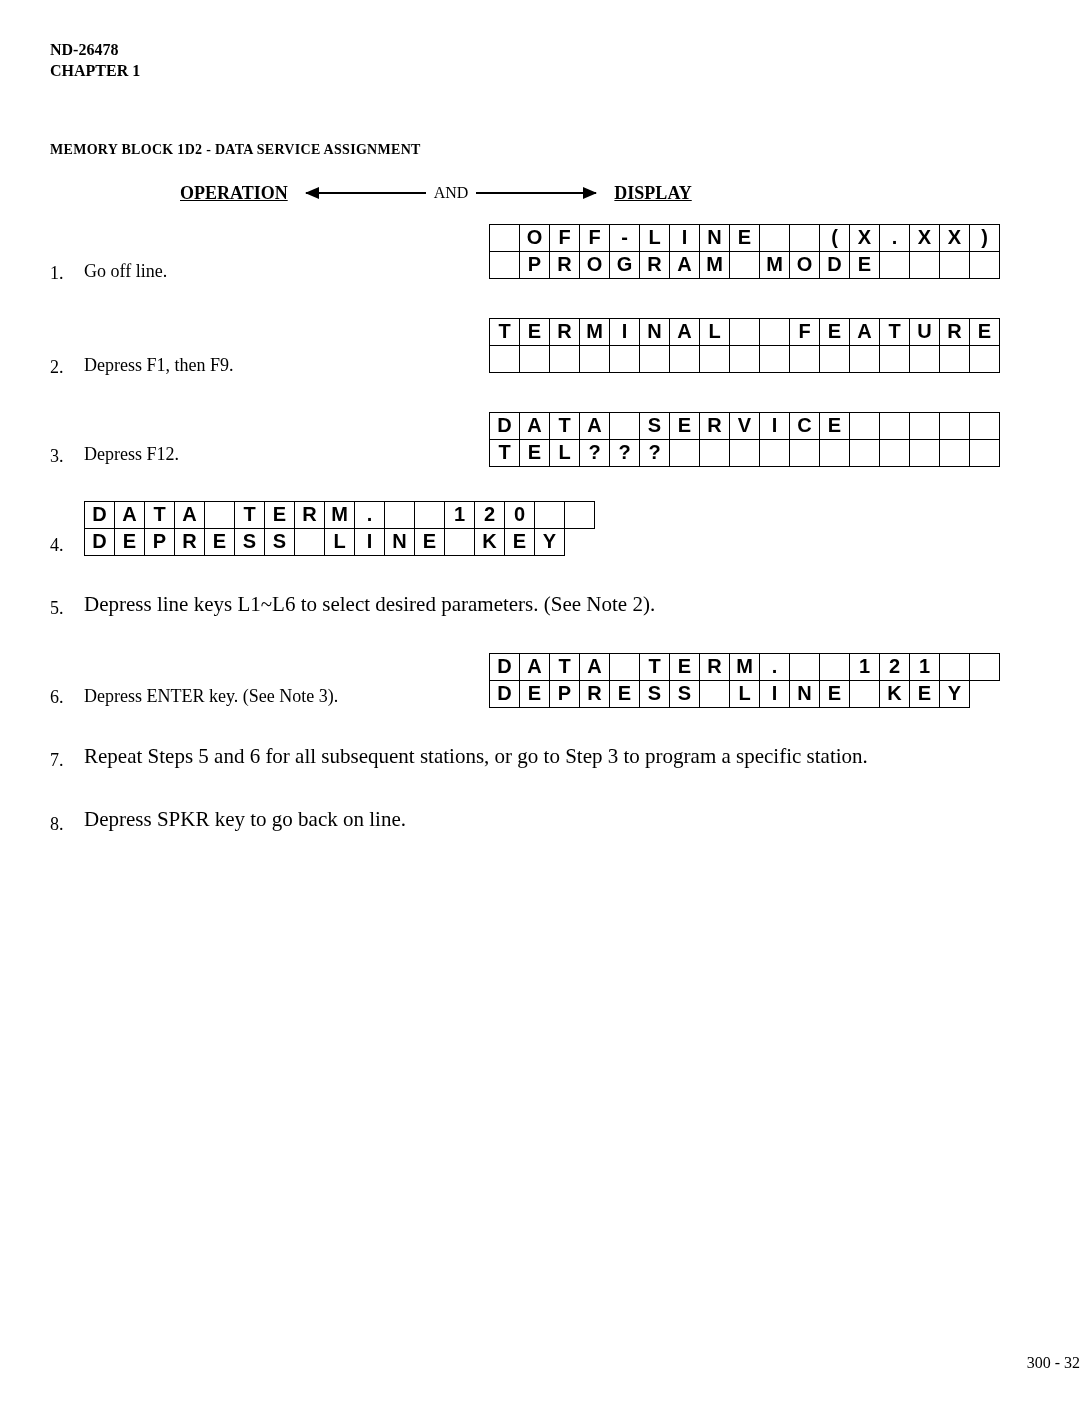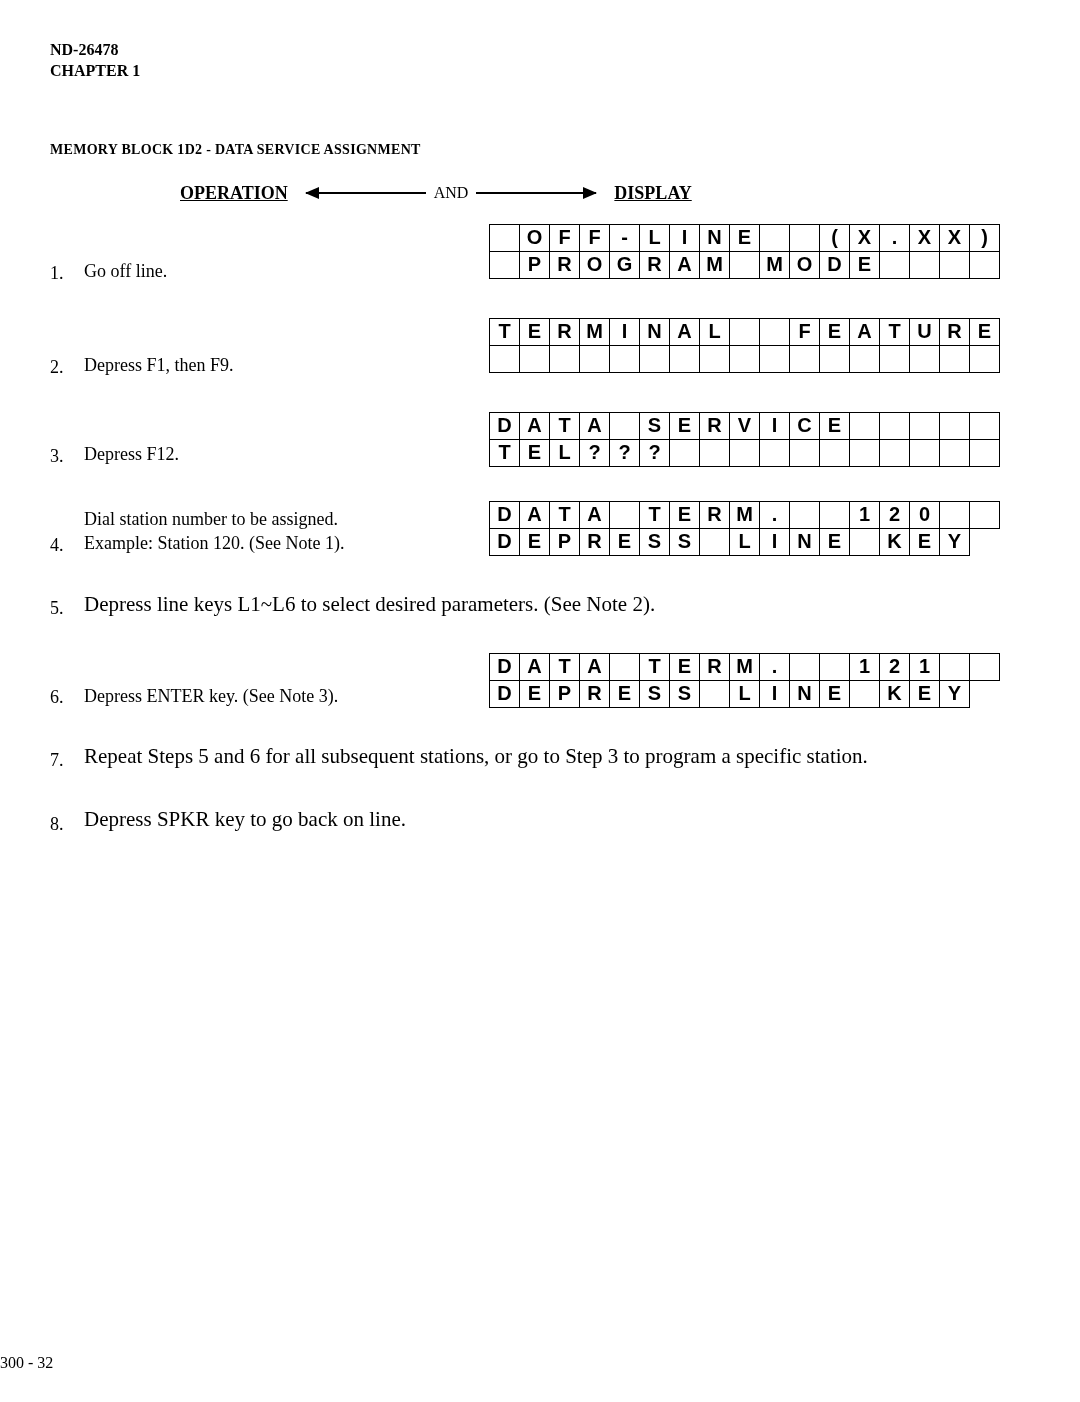--- a/index.html
+++ b/index.html
@@ -82,21 +82,21 @@
       margin-left: -1px;
       margin-top: -1px;
       flex-shrink: 0;
     }
     .cell:first-child { margin-left: 0; }
     .row:first-child .cell { margin-top: 0; }
     .footer-pg {
       position: absolute;
       bottom: 30px;
       left: 0; right: 0;
-      text-align: left;
+      text-align: right;
       font-size: 16px;
     }
     .full-text { font-size: 21px; line-height: 1.4; flex: 1; }
   </style>
 </head>
 <body>
 
 <div class="header">
   <div>ND-26478</div>
   <div>CHAPTER 1</div>
@@ -227,24 +227,20 @@
             <div class="cell"></div>
             <div class="cell"></div>
             <div class="cell"></div>
             <div class="cell"></div>
             <div class="cell"></div>
             <div class="cell"></div>
             <div class="cell"></div>
           </div></div></div>
   </li>
   <li>
-    <div class="step-text">
-      <div>Dial station number to be assigned.</div>
-      <div>Example: Station 120.  (See Note 1).</div>
-    </div>
     <div class="step-grid"><div class="grid2"><div class="row">
             <div class="cell">D</div>
             <div class="cell">A</div>
             <div class="cell">T</div>
             <div class="cell">A</div>
             <div class="cell"></div>
             <div class="cell">T</div>
             <div class="cell">E</div>
             <div class="cell">R</div>
             <div class="cell">M</div>

